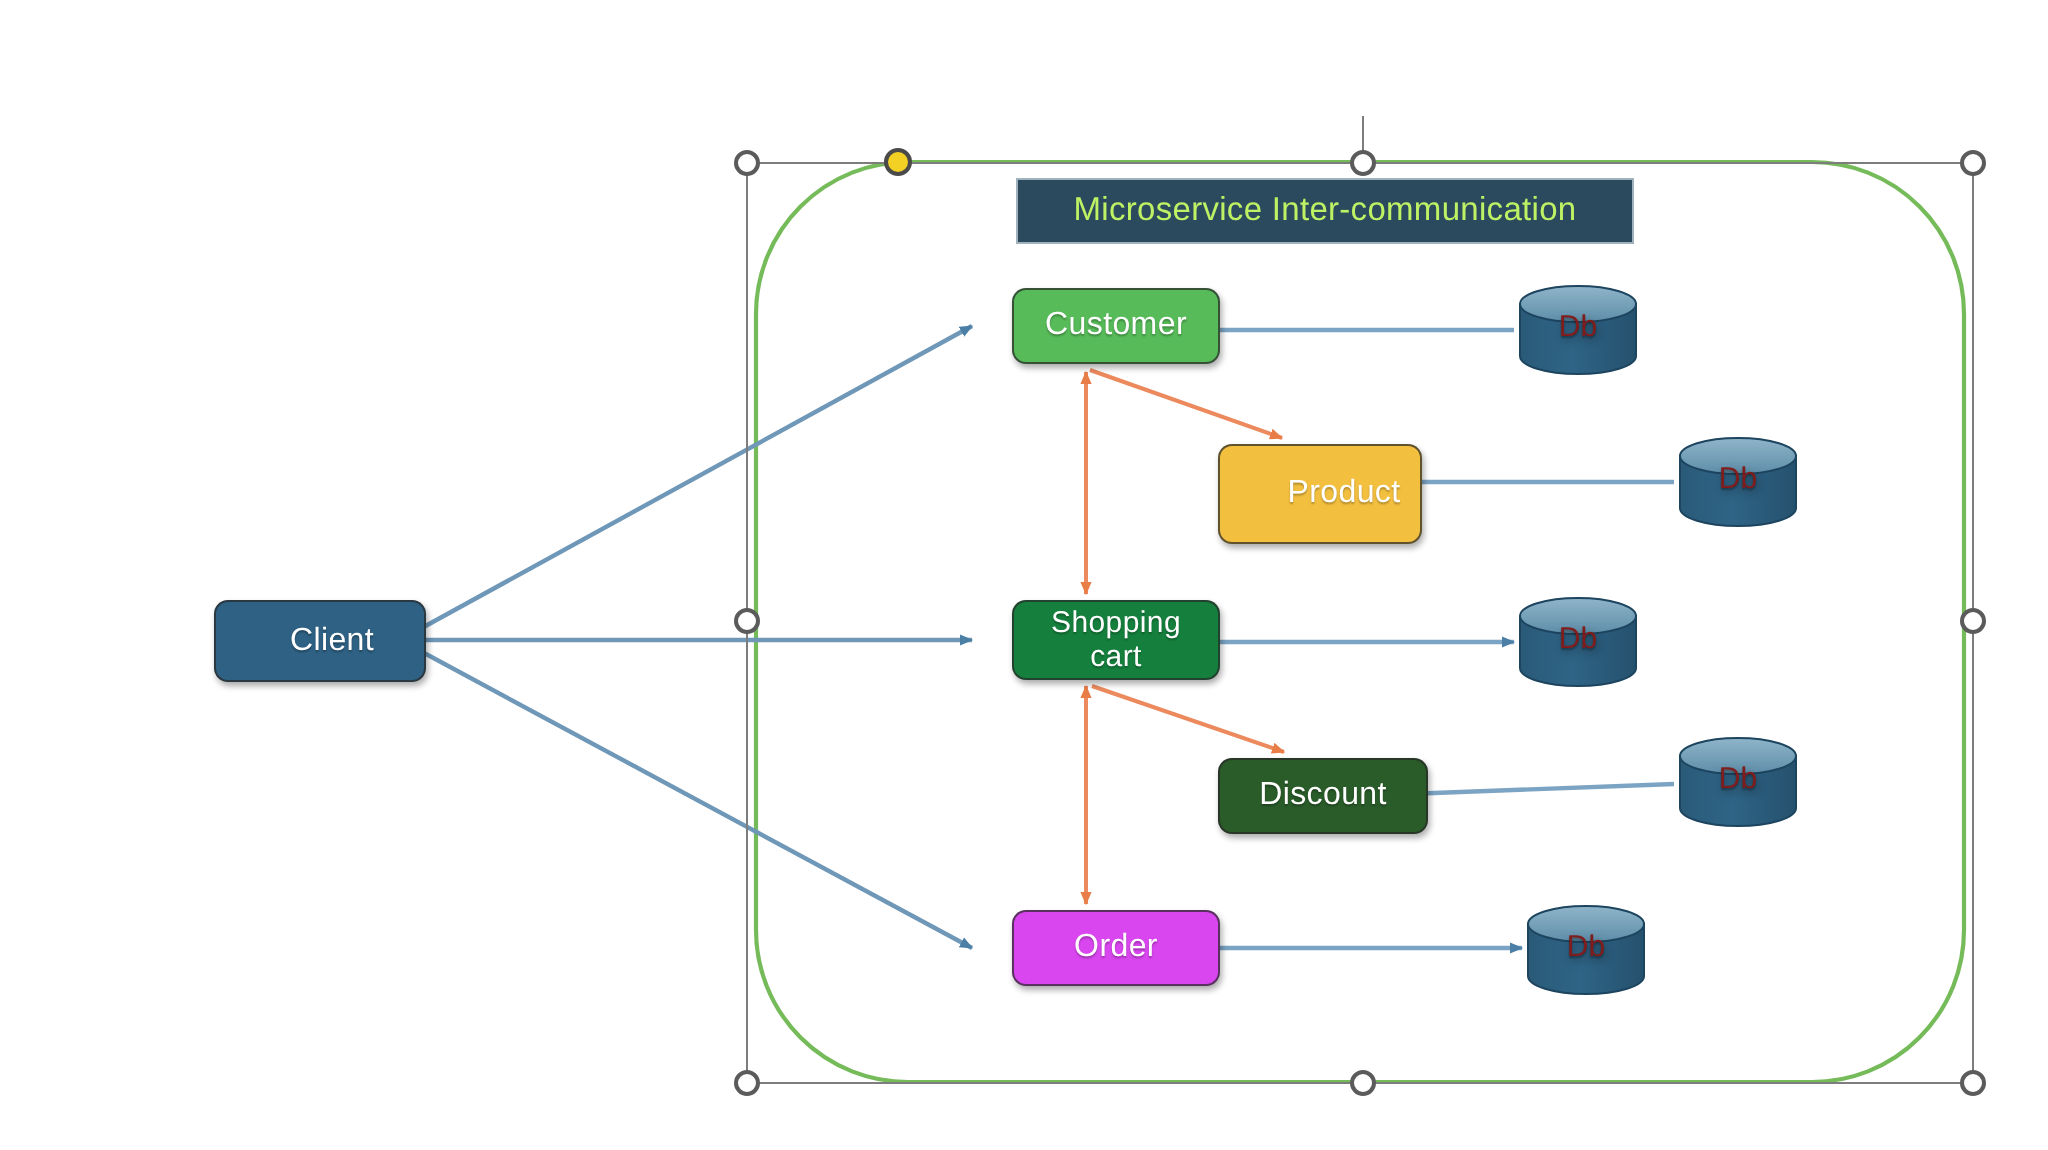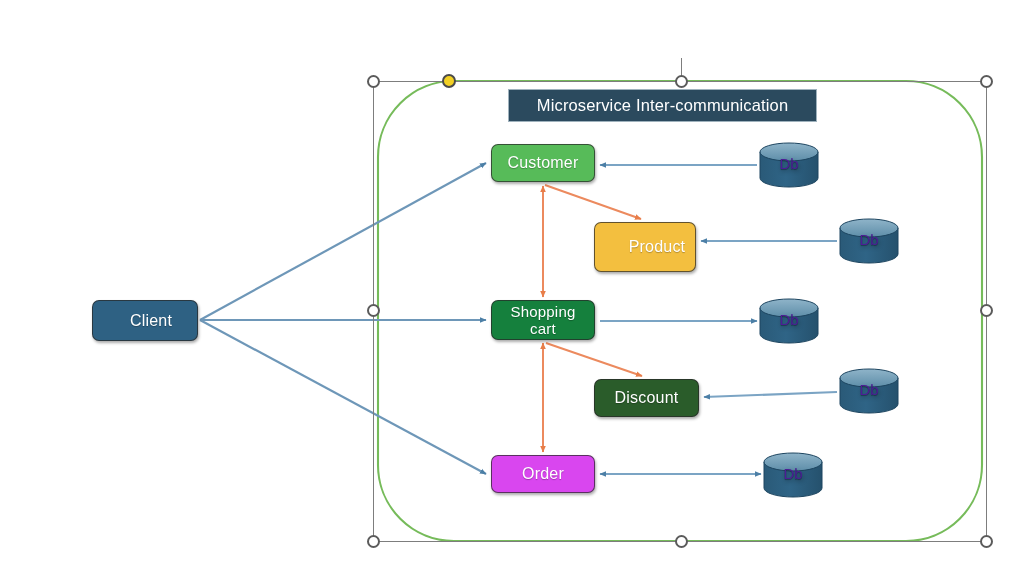--- a/index.html
+++ b/index.html
@@ -39,38 +39,39 @@
     text-align: center;
     border-radius: 7px;
     border: 1px solid rgba(40,40,40,0.72);
     color: #ffffff;
     font-size: 16px;
     line-height: 18px;
     letter-spacing: 0.2px;
     box-shadow: 1px 2px 3px rgba(0,0,0,0.33);
     text-shadow: 0 1px 1px rgba(0,0,0,0.28);
     z-index: 6;
+    margin-left: 15px;
   }
 
   .node-client      { left:  92px; top: 300px; width: 106px; height: 41px; background:#2e6183;padding-left:12px; }
   .node-customer    { left: 491px; top: 144px; width: 104px; height: 38px; background:#57bb59; }
   .node-product     { left: 594px; top: 222px; width: 102px; height: 50px; background:#f3bf3f;padding-left:24px; }
   .node-cart        { left: 491px; top: 300px; width: 104px; height: 40px; background:#15803d;
                       font-size:15px; line-height:17px; }
   .node-discount    { left: 594px; top: 379px; width: 105px; height: 38px; background:#2a5c2a; }
   .node-order       { left: 491px; top: 455px; width: 104px; height: 38px; background:#d946ef; }
 
   
   .title-banner {
     position: absolute;
     left: 508px; top: 89px;
     width: 307px; height: 31px;
     background: #2b4a5e;
     border: 1px solid #9fb2bd;
-    color: #ffffff;
+    color: #bef264;
     display: flex;
     align-items: center;
     justify-content: center;
     font-size: 16.5px;
     letter-spacing: 0.15px;
     z-index: 7;
   }
 
   
   .db {
@@ -78,21 +79,21 @@
     width: 58px;
     height: 44px;
     z-index: 6;
     filter: drop-shadow(1px 2px 2px rgba(0,0,0,0.35));
   }
   .db .db-label {
     position: absolute;
     left: 0; top: 12px;
     width: 58px;
     text-align: center;
-    color: #4c1d95;
+    color: #7f1d1d;
     font-size: 15px;
     text-shadow: 0 1px 1px rgba(0,0,0,0.35);
     pointer-events: none;
   }
   .db-1 { left: 760px; top: 143px; }
   .db-2 { left: 840px; top: 219px; }
   .db-3 { left: 760px; top: 299px; }
   .db-4 { left: 840px; top: 369px; }
   .db-5 { left: 764px; top: 453px; }
 

